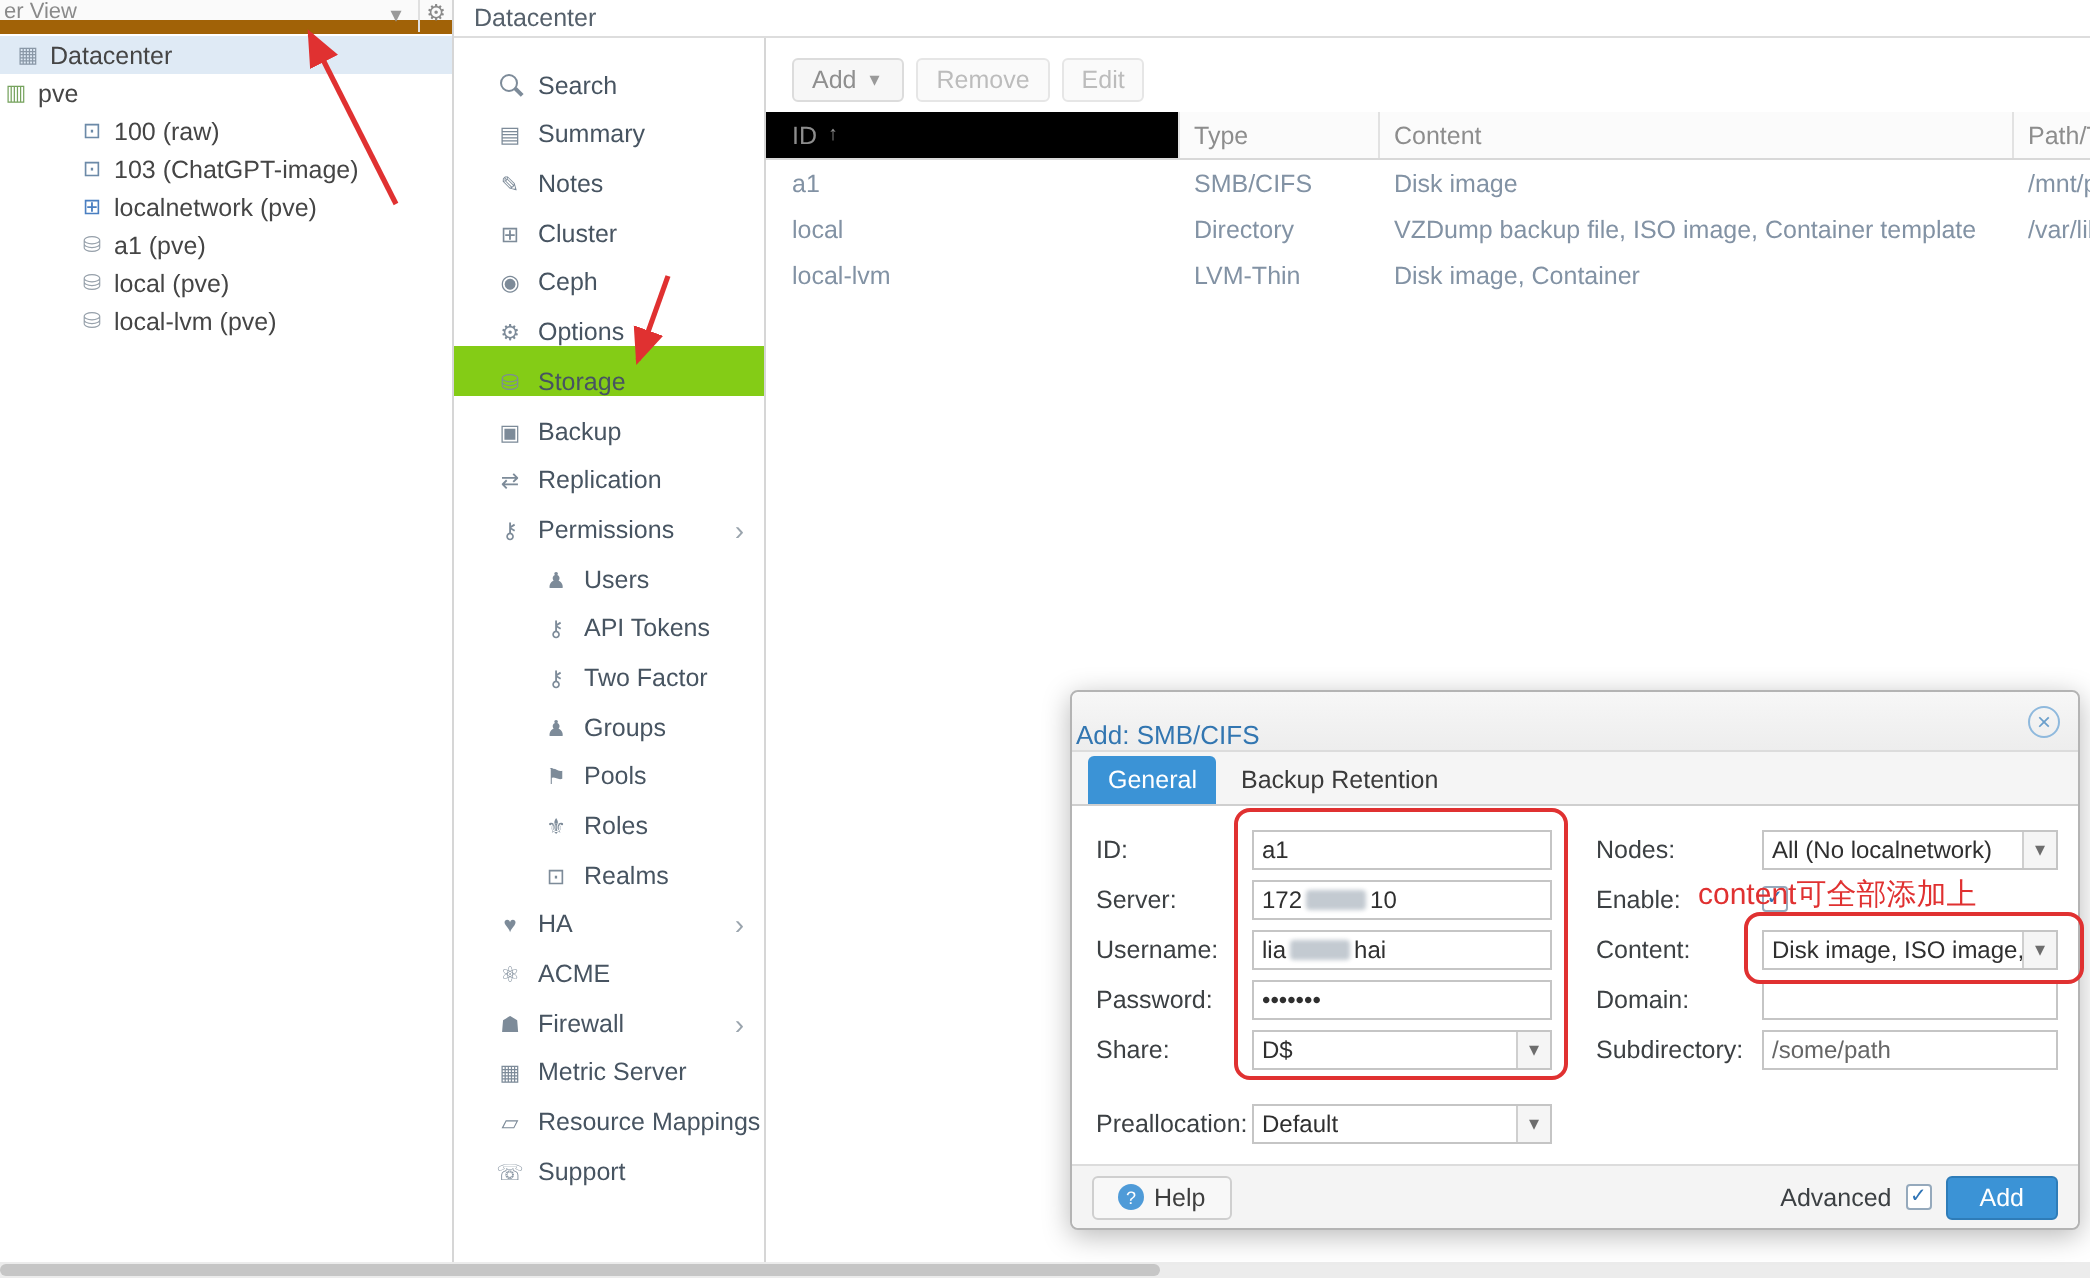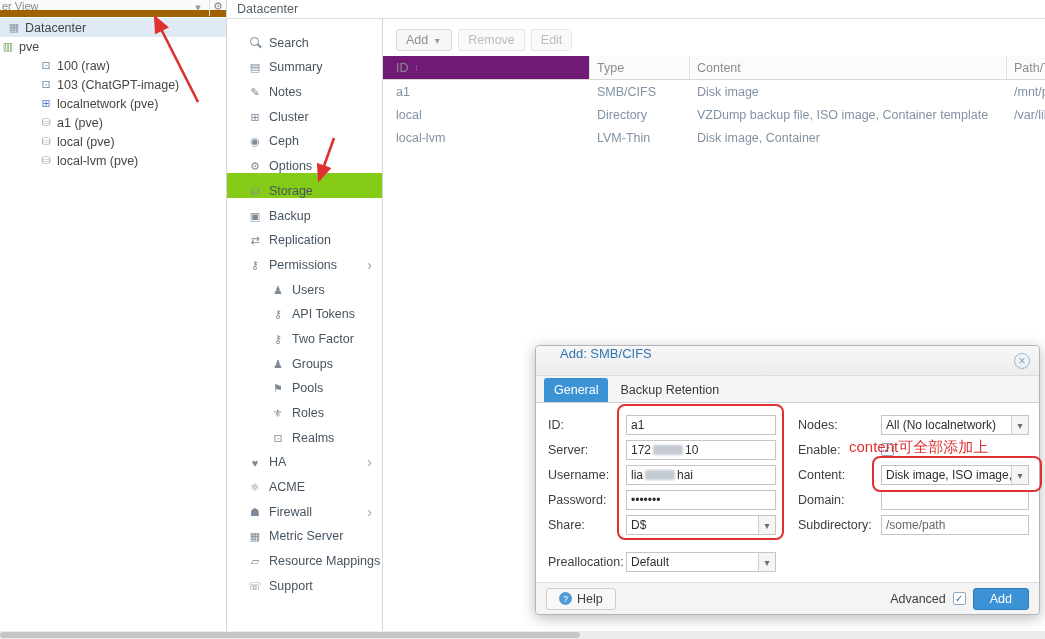--- a/index.html
+++ b/index.html
@@ -78,32 +78,32 @@
   
   #content-panel{position:absolute;left:383px;top:19px;width:662px;height:612px;background:#fff}
   #toolbar{position:absolute;left:0;top:9px;height:24px;display:flex;align-items:center}
   .tbtn{display:inline-flex;align-items:center;gap:4px;height:22px;padding:0 9px;margin-left:6px;border:1px solid #dcdcdc;border-radius:3px;background:#f7f7f7;color:#8f8f8f;font-size:12.5px;font-family:inherit}
   .tbtn:first-child{margin-left:13px}
   .tbtn.disabled{color:#bcbcbc;border-color:#e6e6e6;background:#fafafa}
   .tbtn .icn{width:10px;color:#9a9a9a;font-size:10px}
   #grid{position:absolute;left:0;top:37px;width:662px}
   #grid-header{display:flex;height:24px;background:#fbfbfb;border-bottom:1px solid #d8d8d8;color:#8d8d8d}
   .hcell{display:flex;align-items:center;border-right:1px solid #e2e2e2;overflow:hidden;white-space:nowrap}
-  .hcell.sorted{background:#701a75}
+  .hcell.sorted{background:#000000}
   .hcell .icn{width:12px;font-size:10px;margin-left:2px;color:#8d8d8d}
   .col-id{width:207px;padding-left:13px}
   .col-type{width:100px;padding-left:7px}
   .col-content{width:317px;padding-left:7px}
   .col-path{flex:1;padding-left:7px;border-right:none}
   .grid-row{display:flex;height:23px;color:#8292a4}
   .grid-row .cell{display:flex;align-items:center;overflow:hidden;white-space:nowrap}
 
   
   #dialog{position:absolute;left:535px;top:345px;width:505px;height:270px;background:#fff;border:1px solid #b4b4b4;border-radius:4px;box-shadow:0 3px 14px rgba(0,0,0,.28);z-index:10}
-  .dlg-header{position:relative;height:30px;background:linear-gradient(#f7f7f7,#ededed);border-bottom:1px solid #dcdcdc;border-radius:4px 4px 0 0;display:flex;align-items:flex-start;padding-left:24px}
+  .dlg-header{position:relative;height:30px;background:linear-gradient(#f7f7f7,#ededed);border-bottom:1px solid #dcdcdc;border-radius:4px 4px 0 0;display:flex;align-items:flex-end;padding-left:2px}
   .dlg-title{color:#3276b1;font-size:13px}
   .dlg-close{position:absolute;right:9px;top:7px;width:16px;height:16px;border:1px solid #8fb9dd;border-radius:50%;color:#6b9fcb;display:flex;align-items:center;justify-content:center;font-size:12px;line-height:1;cursor:pointer}
   .dlg-tabs{height:27px;background:#f5f5f5;border-bottom:1px solid #cfcfcf;display:flex;align-items:flex-end;padding-left:8px;gap:2px}
   .tab{padding:5px 10px 5px;font-size:12.5px;color:#3a3a3a;border-radius:3px 3px 0 0;cursor:pointer}
   .tab.active{background:#3b93d6;color:#fff}
   .dlg-body{position:absolute;left:0;top:57px;right:0;bottom:32px;background:#fff}
   .dlg-lbl{position:absolute;color:#3c4043;white-space:nowrap}
   .l1{top:15px}.l2{top:40px}.l3{top:65px}.l4{top:90px}.l5{top:115px}.l6{top:152px}
   .lc1{left:12px}.lc2{left:262px}
   .fld{position:absolute;height:20px;border:1px solid #c5c5c5;background:#fff;font-size:12px;color:#2f2f2f;display:flex;align-items:center;padding:0 4px;overflow:hidden;white-space:nowrap}

